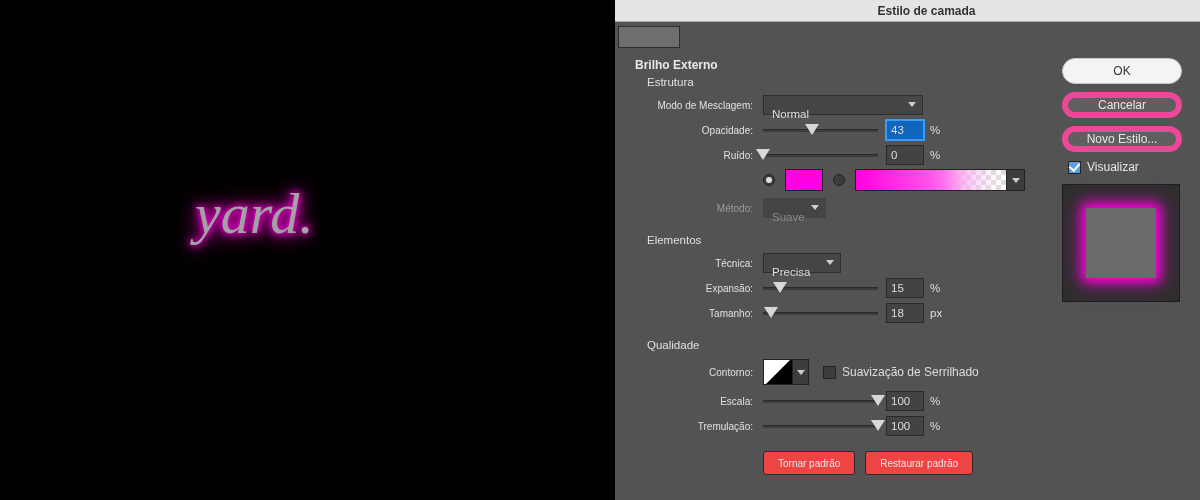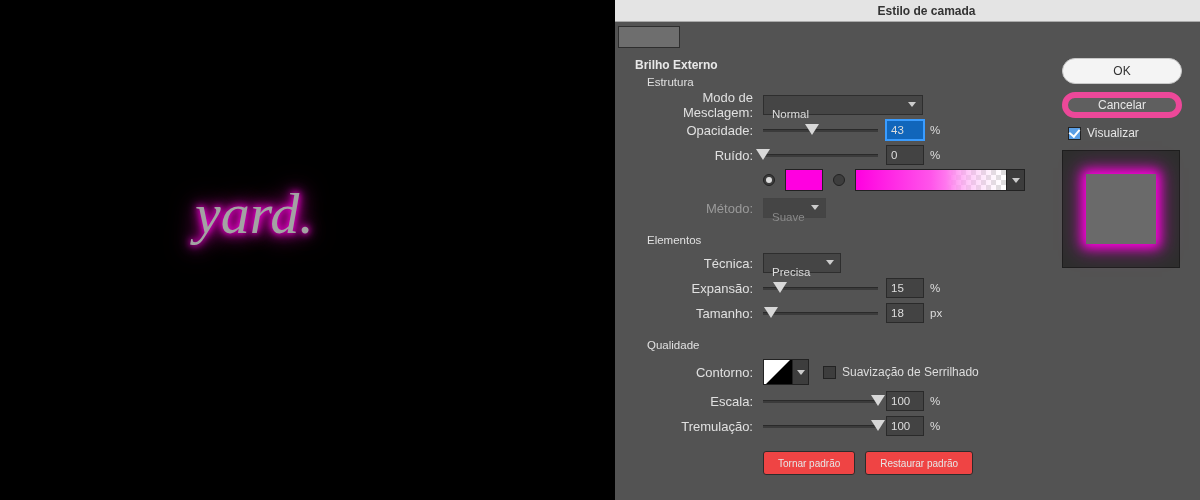--- a/index.html
+++ b/index.html
@@ -9,21 +9,21 @@
 .dialog { flex: 1; height: 500px; background: #535353; display: flex; flex-direction: column; color: #ddd; font-size: 12px; }
 .title-bar { height: 22px; background: #e4e4e4; color: #333; text-align: center; font-weight: 600; line-height: 22px; font-size: 12px; border-bottom: 1px solid #aaa; padding-left: 38px; }
 .top-stub { height: 30px; background: #535353; display: flex; align-items: center; }
 .stub-tab { width: 62px; height: 22px; background: #6e6e6e; margin-left: 3px; border: 1px solid #2e2e2e; }
 .dialog-body { flex: 1; display: flex; }
 .main-col { flex: 1; padding: 6px 14px 0 20px; overflow: hidden; }
 .side-col { width: 138px; padding: 6px 0 0 0; }
 .section-title { font-weight: 600; font-size: 12px; color: #e8e8e8; margin-bottom: 4px; }
 .sub-title { font-size: 11.5px; color: #e0e0e0; margin: 4px 0 6px 12px; }
 .row { display: flex; align-items: center; height: 22px; margin-bottom: 3px; }
-.label { width: 128px; text-align: right; padding-right: 10px; font-size: 13px; color: #e0e0e0; }
+.label { width: 128px; text-align: right; padding-right: 10px; font-size: 10px; color: #e0e0e0; }
 .label.dim { color: #9a9a9a; }
 .select { height: 20px; background: #454545; border: 1px solid #2e2e2e; color: #ddd; font-size: 11.5px; padding: 17px 22px 0 8px; position: relative; display: inline-flex; align-items: center; }
 .select .caret { position: absolute; right: 6px; top: 6px; border-left: 4px solid transparent; border-right: 4px solid transparent; border-top: 5px solid #ccc; }
 .select.disabled { color: #8a8a8a; border-color: #444; }
 .select.w-blend { width: 160px; }
 .select.w-tech { width: 78px; }
 .select.w-method { width: 63px; }
 .slider { width: 115px; height: 16px; position: relative; margin-right: 8px; }
 .slider .track { position: absolute; left: 0; right: 0; top: 7px; height: 3px; background: #3b3b3b; border-top: 1px solid #2a2a2a; }
 .slider .thumb { position: absolute; top: 2px; width: 0; height: 0; border-left: 7px solid transparent; border-right: 7px solid transparent; border-top: 11px solid #d8d8d8; transform: translateX(-7px); }
@@ -177,20 +177,21 @@
 
       <div class="btn-row">
         <div class="btn">Tornar padrão</div>
         <div class="btn">Restaurar padrão</div>
       </div>
     </div>
 
     <div class="side-col">
       <div class="side-btn">OK</div>
       <div class="side-btn secondary">Cancelar</div>
+      <div class="side-btn secondary">Novo Estilo...</div>
       <div class="viz">
         <span class="checkbox on"></span>
         <span>Visualizar</span>
       </div>
       <div class="preview">
         <div class="preview-inner"></div>
       </div>
     </div>
   </div>
 </div>

